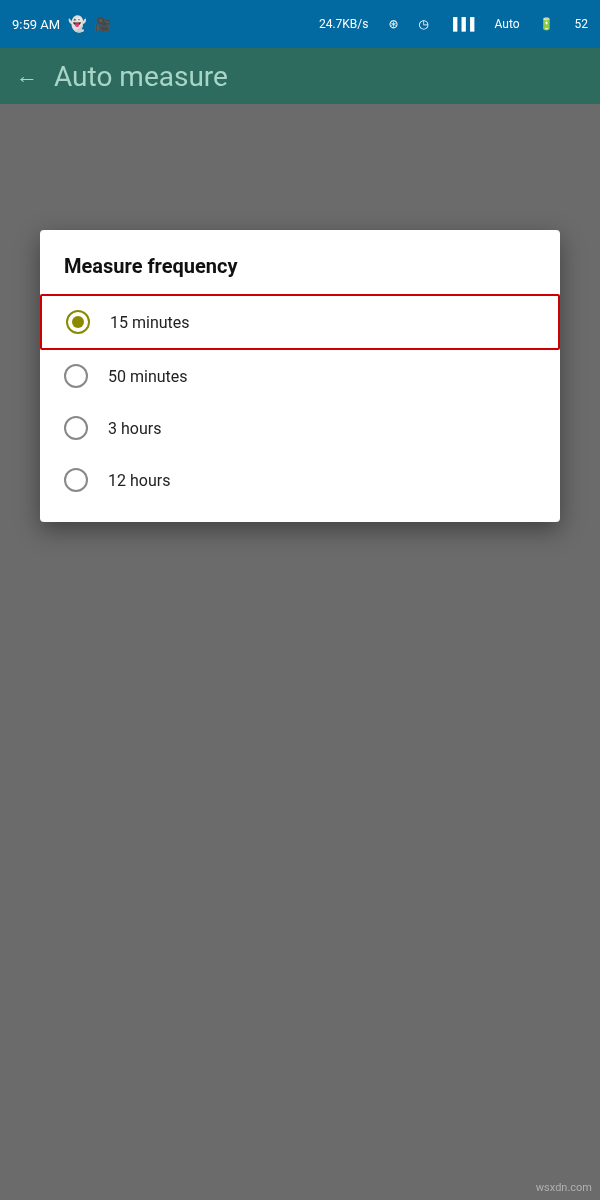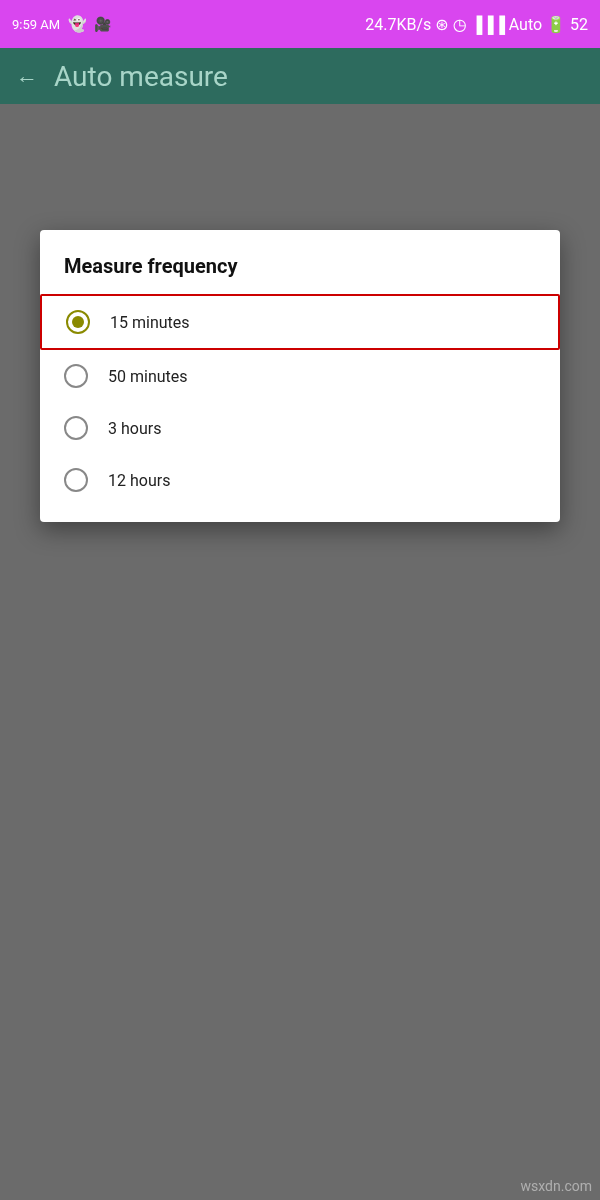--- a/index.html
+++ b/index.html
@@ -11,40 +11,40 @@
       background-color: #6b6b6b;
       font-family: 'Roboto', Arial, sans-serif;
       overflow: hidden;
       position: relative;
     }
 
     
     .status-bar {
       width: 100%;
       height: 48px;
-      background-color: #d946ef;
+      background-color: #0369a1;
       display: flex;
       align-items: center;
       justify-content: space-between;
       padding: 0 12px;
       color: white;
       font-size: 13px;
     }
 
     .status-bar-left {
       display: flex;
       align-items: center;
       gap: 8px;
     }
 
     .status-bar-right {
       display: flex;
       align-items: center;
-      gap: 4px;
-      font-size: 16px;
+      gap: 20px;
+      font-size: 12px;
     }
 
     
     .app-bar {
       width: 100%;
       height: 56px;
       background-color: #2d6b5e;
       display: flex;
       align-items: center;
       padding: 0 16px;
@@ -152,21 +152,21 @@
     .radio-label {
       font-size: 16px;
       color: #222;
     }
 
     
     .watermark {
       position: absolute;
       bottom: 6px;
       right: 8px;
-      font-size: 14px;
+      font-size: 11px;
       color: #ccc;
       opacity: 0.7;
     }
   </style>
 </head>
 <body>
 
 <div class="status-bar">
   <div class="status-bar-left">
     <span>9:59 AM</span>

